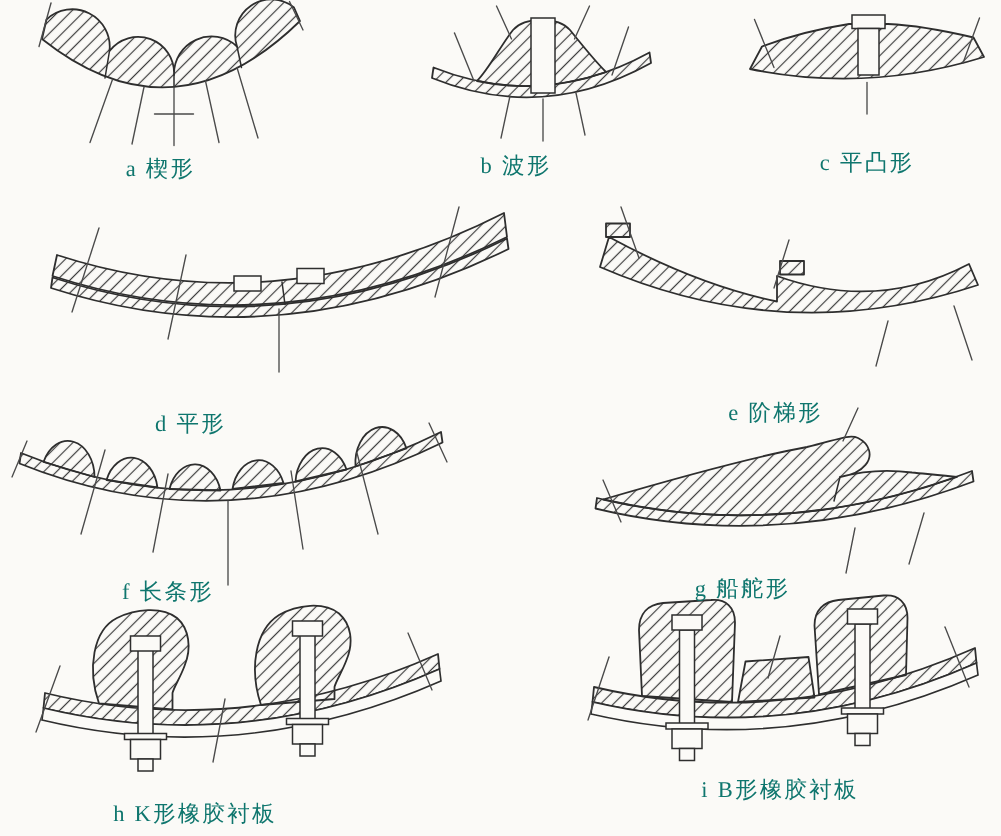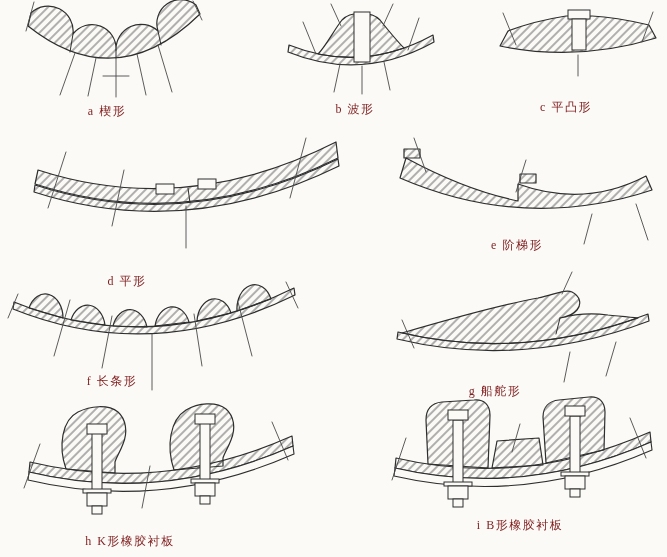--- a/index.html
+++ b/index.html
@@ -1,21 +1,21 @@
 <!DOCTYPE html>
 <html><head>
 <meta charset="utf-8">
 <style>
   *{margin:0;padding:0;box-sizing:border-box}
   html,body{background:#fbfaf7}
   body{font-family:"Liberation Serif",serif}
   .page{position:relative;width:667px;height:557px;background:#fbfaf7;overflow:hidden}
   .page svg{position:absolute;left:0;top:0;z-index:1}
-  .label{position:absolute;z-index:2;transform:translateX(-50%);font-size:12px;
-         color:#7f1d1d;letter-spacing:1.5px;white-space:nowrap}
+  .label{position:absolute;z-index:2;transform:translateX(-50%);font-size:15px;
+         color:#0f766e;letter-spacing:1.5px;white-space:nowrap}
   .sec{fill:url(#hatch);stroke:#2e2e2e;stroke-width:1.2;stroke-linejoin:round}
   .plain{fill:#fbfaf7;stroke:#2e2e2e;stroke-width:1.1}
   .white{fill:#fbfaf7;stroke:#2e2e2e;stroke-width:1}
   .tick{stroke:#4a4a4a;stroke-width:0.9;fill:none;stroke-linecap:round}
   .joint{stroke:#2e2e2e;stroke-width:1;fill:none;stroke-linecap:round}
 </style>
 </head>
 <body>
 
 <div class="page">
@@ -149,22 +149,22 @@
       <rect class="white" x="561" y="472" width="28" height="4"></rect>
       <rect class="white" x="565" y="476" width="20" height="13"></rect>
       <rect class="white" x="570" y="489" width="10" height="8"></rect>
       <line class="tick" x1="406" y1="438" x2="392" y2="480"></line>
       <line class="tick" x1="520" y1="424" x2="512" y2="452"></line>
       <line class="tick" x1="630" y1="418" x2="646" y2="458"></line>
     </g>
   </svg>
 
   <div class="label" style="left:107px;top:103px">a 楔形</div>
-  <div class="label" style="left:355px;top:101px">b 波形</div>
-  <div class="label" style="left:566px;top:99px">c 平凸形</div>
+  <div class="label" style="left:344px;top:101px">b 波形</div>
+  <div class="label" style="left:578px;top:99px">c 平凸形</div>
   <div class="label" style="left:127px;top:273px">d 平形</div>
-  <div class="label" style="left:517px;top:237px">e 阶梯形</div>
-  <div class="label" style="left:112px;top:373px">f 长条形</div>
+  <div class="label" style="left:517px;top:266px">e 阶梯形</div>
+  <div class="label" style="left:112px;top:385px">f 长条形</div>
   <div class="label" style="left:495px;top:383px">g 船舵形</div>
   <div class="label" style="left:520px;top:517px">i B形橡胶衬板</div>
   <div class="label" style="left:130px;top:533px">h K形橡胶衬板</div>
 
 </div>
 
 </body></html>

